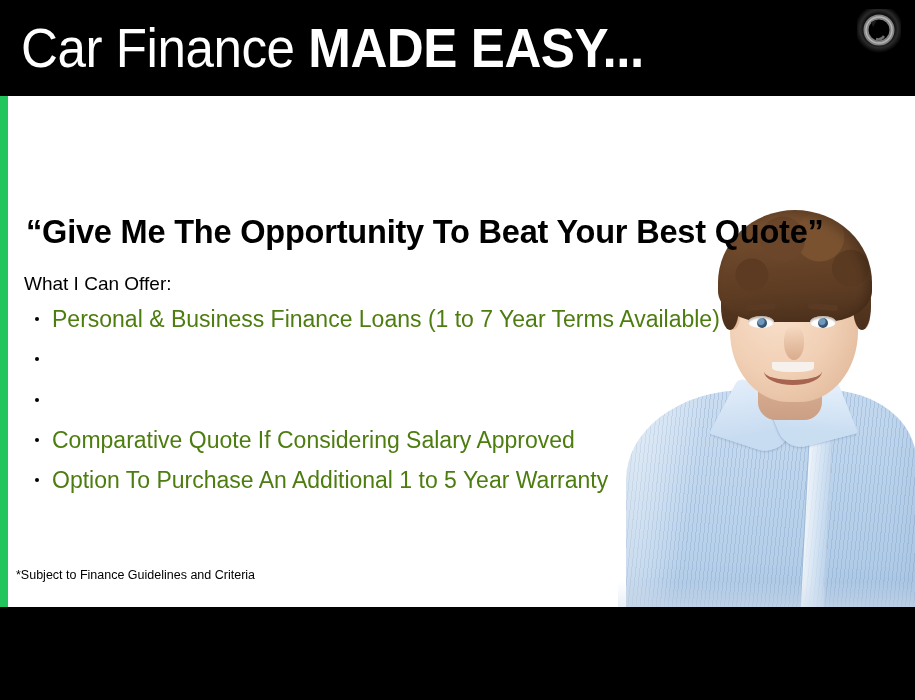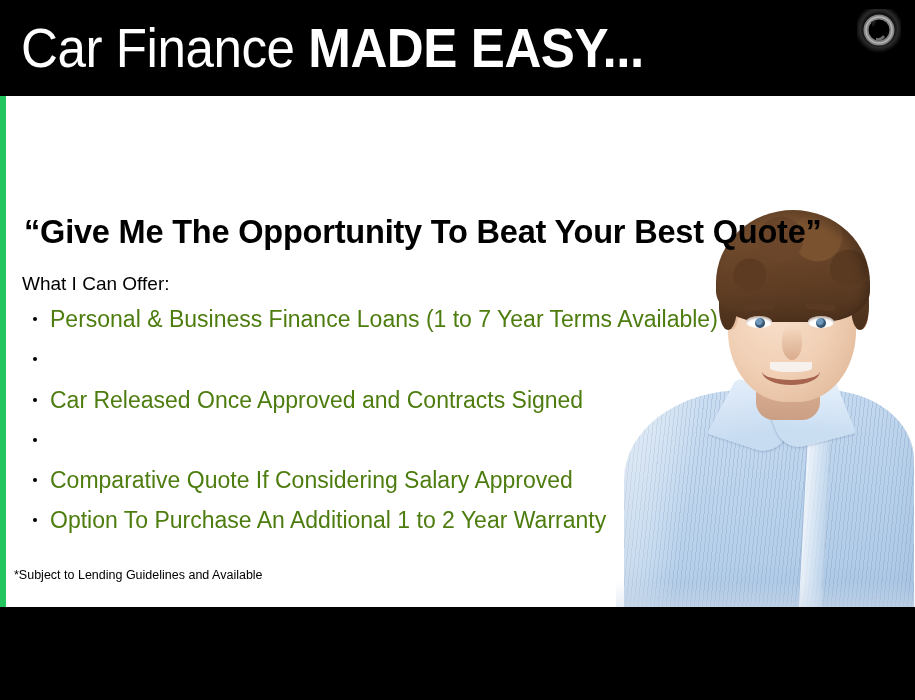--- a/index.html
+++ b/index.html
@@ -61,21 +61,21 @@
   }
 
   
   #content-card {
     position: absolute;
     left: 0;
     top: 96px;
     width: 915px;
     height: 511px;
     background: #ffffff;
-    border-left: 6px solid #22c55e;
+    border-left: 8px solid #22c55e;
     box-sizing: border-box;
     overflow: hidden;
   }
 
   
   #portrait {
     position: absolute;
     left: 610px;
     top: 104px;
     width: 305px;
@@ -403,24 +403,23 @@
       <div class="fade-bottom"></div>
     </div>
 
     <div id="headline">“Give Me The Opportunity To Beat Your Best Quote”</div>
 
     <div id="offer-label">What I Can Offer:</div>
 
     <ul id="benefit-list">
       <li><span class="bullet-dot"></span><span>Personal &amp; Business Finance Loans (1 to 7 Year Terms Available)</span></li>
       <li><span class="bullet-dot"></span></li>
-      <li><span class="bullet-dot"></span><span>Car Released Once Approved and Contracts Signed</span></li>
       <li><span class="bullet-dot"></span></li>
       <li><span class="bullet-dot"></span><span>Comparative Quote If Considering Salary Approved</span></li>
-      <li><span class="bullet-dot"></span><span>Option To Purchase An Additional 1 to 2 Year Warranty</span></li>
+      <li><span class="bullet-dot"></span><span>Option To Purchase An Additional 1 to 5 Year Warranty</span></li>
 
     </ul>
 
-    <div id="footnote">*Subject to Lending Guidelines and Available</div>
+    <div id="footnote">*Subject to Finance Guidelines and Criteria</div>
   </div>
 
   <div id="footer-band"></div>
 </div>
 
 </body></html>

